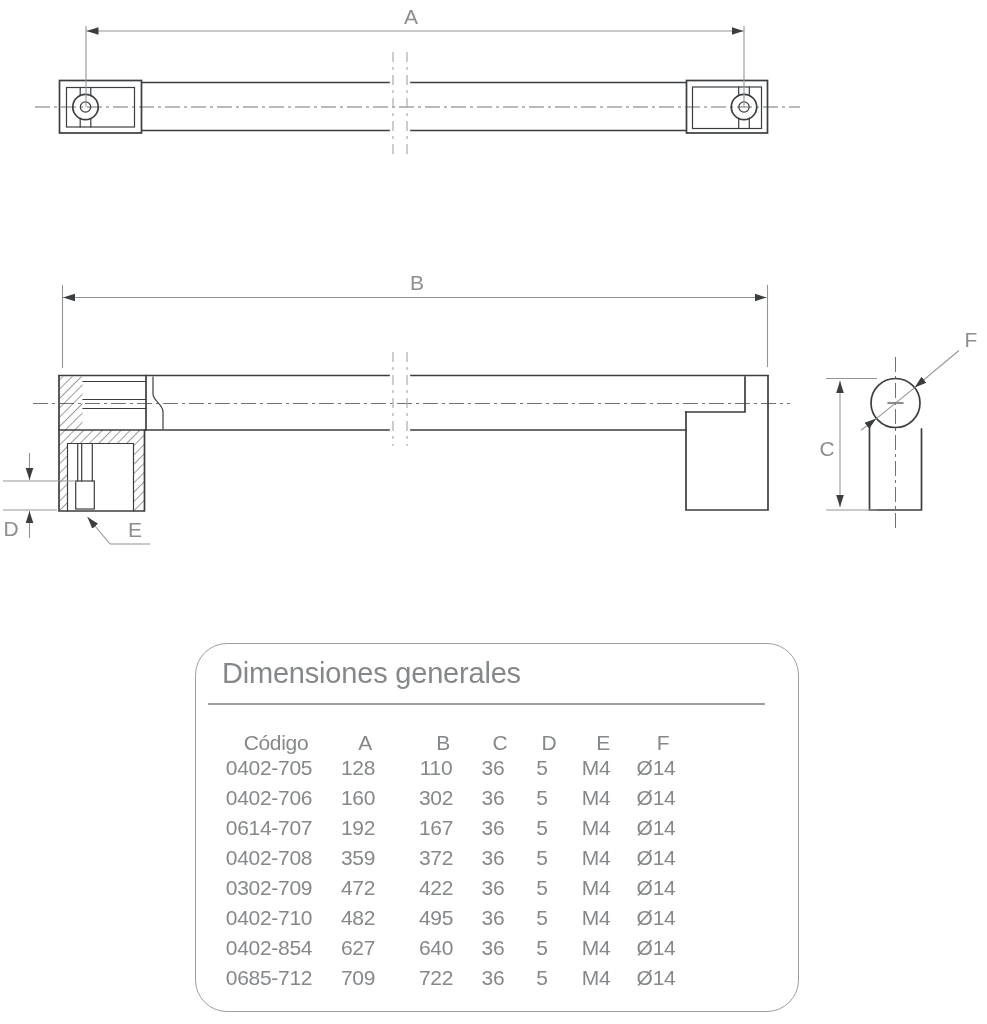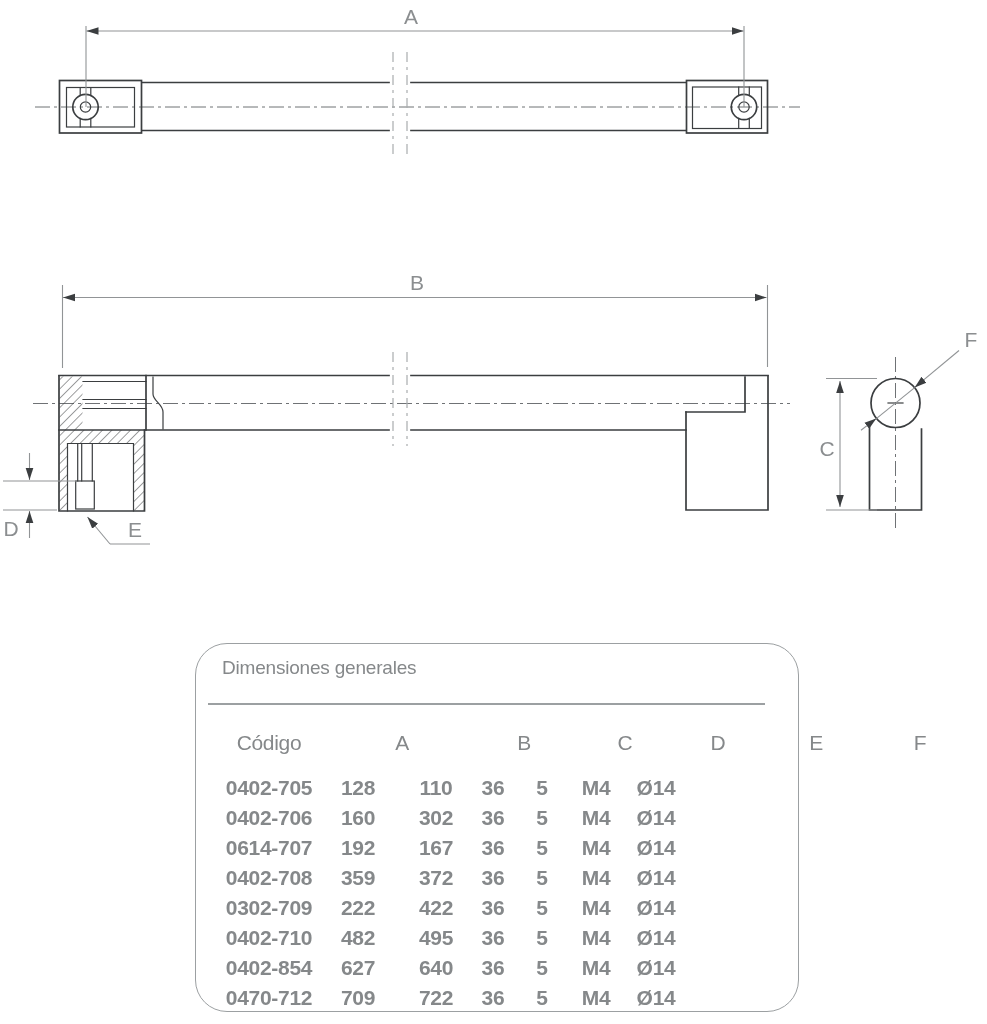--- a/index.html
+++ b/index.html
@@ -21,26 +21,26 @@
   .dim{stroke:var(--dimension);stroke-width:1.1;fill:none;}
   .cl{stroke:var(--centerline);stroke-width:1;fill:none;stroke-dasharray:15 4 3 4;}
   .brk{stroke:var(--breakline);stroke-width:1.2;fill:none;stroke-dasharray:10 5 3 5;}
   .hatchline{stroke:var(--outline);stroke-width:1;}
   .lbl{font-family:"Liberation Sans",sans-serif;font-size:21px;fill:#8b8e90;letter-spacing:0;}
 
   
   .panel{position:absolute;left:195px;top:643px;width:604px;height:369px;
          border:1.6px solid var(--border);border-radius:32px;box-sizing:border-box;
          color:var(--text);}
-  .panel-title{position:absolute;left:26px;top:13px;font-size:19px;letter-spacing:-0.2px;}
+  .panel-title{position:absolute;left:26px;top:13px;font-size:29px;letter-spacing:-0.2px;}
   .panel-sep{position:absolute;left:12px;top:59px;width:557px;height:1.5px;background:var(--border);}
   .tgrid{display:grid;grid-template-columns:96px 82px 74px 40px 58px 50px 70px;
          padding-left:25px;height:30px;align-items:center;}
-  .thead{position:absolute;left:0;top:84px;width:100%;gap:44px;}
-  .tbody{position:absolute;left:0;top:129px;width:100%;font-weight:bold;}
+  .thead{position:absolute;left:7px;top:84px;width:100%;}
+  .tbody{position:absolute;left:0;top:109px;width:100%;}
   .tcell{text-align:center;font-size:21px;letter-spacing:-0.3px;white-space:nowrap;}
 </style>
 </head>
 <body>
 
 <div class="stage">
 
   <svg width="987" height="620" viewBox="0 0 987 620">
     <defs>
       <marker id="arr" markerUnits="userSpaceOnUse" markerWidth="13" markerHeight="10" refX="12" refY="5" orient="auto-start-reverse">
@@ -193,21 +193,21 @@
           <div class="tcell">0402-708</div>
           <div class="tcell">359</div>
           <div class="tcell">372</div>
           <div class="tcell">36</div>
           <div class="tcell">5</div>
           <div class="tcell">M4</div>
           <div class="tcell">Ø14</div>
         </div>
         <div class="trow tgrid">
           <div class="tcell">0302-709</div>
-          <div class="tcell">222</div>
+          <div class="tcell">472</div>
           <div class="tcell">422</div>
           <div class="tcell">36</div>
           <div class="tcell">5</div>
           <div class="tcell">M4</div>
           <div class="tcell">Ø14</div>
         </div>
         <div class="trow tgrid">
           <div class="tcell">0402-710</div>
           <div class="tcell">482</div>
           <div class="tcell">495</div>
@@ -219,21 +219,21 @@
         <div class="trow tgrid">
           <div class="tcell">0402-854</div>
           <div class="tcell">627</div>
           <div class="tcell">640</div>
           <div class="tcell">36</div>
           <div class="tcell">5</div>
           <div class="tcell">M4</div>
           <div class="tcell">Ø14</div>
         </div>
         <div class="trow tgrid">
-          <div class="tcell">0470-712</div>
+          <div class="tcell">0685-712</div>
           <div class="tcell">709</div>
           <div class="tcell">722</div>
           <div class="tcell">36</div>
           <div class="tcell">5</div>
           <div class="tcell">M4</div>
           <div class="tcell">Ø14</div>
         </div>
       </div>
   </div>
 

